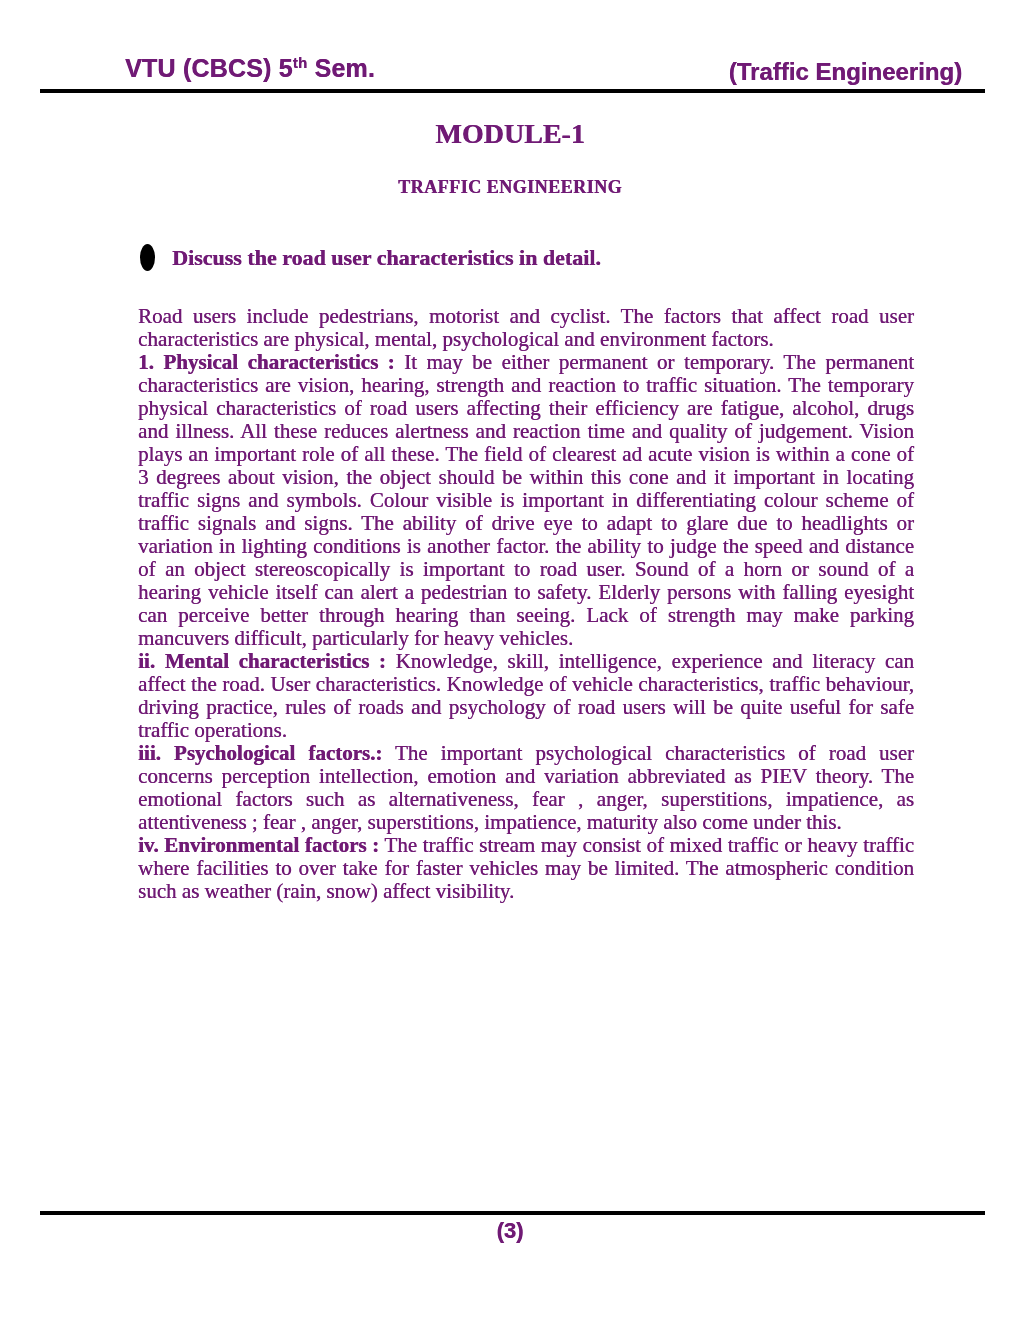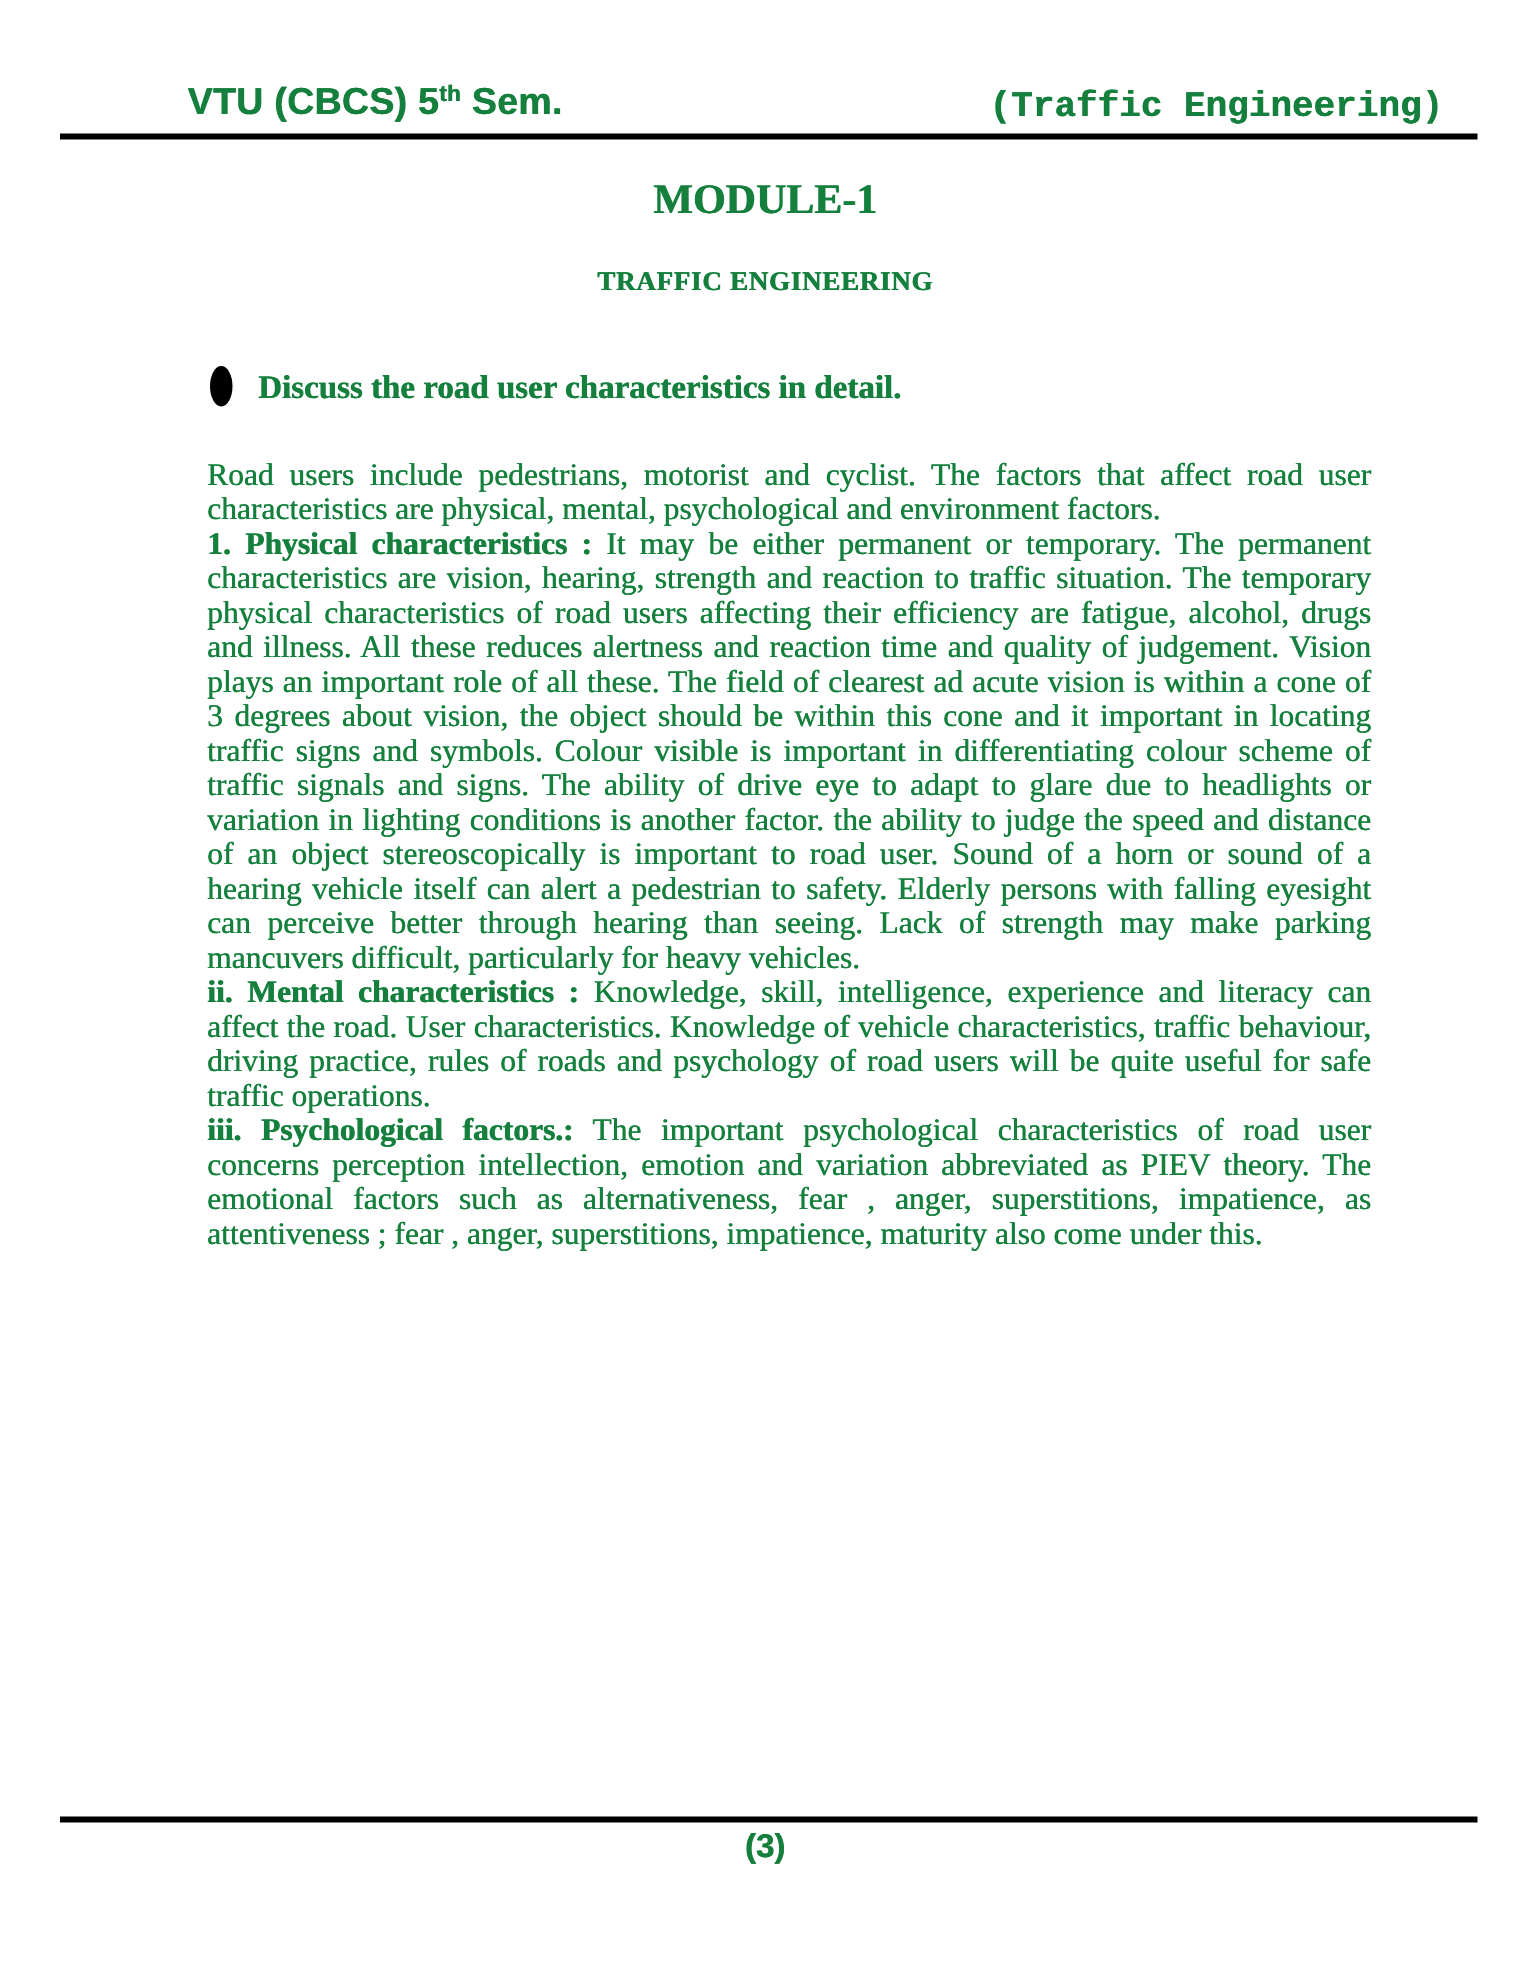--- a/index.html
+++ b/index.html
@@ -3,42 +3,42 @@
 <meta charset="utf-8">
 <style>
   * { margin: 0; padding: 0; box-sizing: border-box; }
   html, body { background: #ffffff; }
   .page {
     position: relative;
     width: 1020px;
     height: 1320px;
     background: #ffffff;
     font-family: "Liberation Serif", serif;
-    color: #15803d;
+    color: #701a75;
     overflow: hidden;
     border-radius: 29px;
   }
   
   .header-left {
     position: absolute;
     left: 125px;
     top: 54px;
     font-family: "Liberation Sans", sans-serif;
     font-weight: bold;
     font-size: 25px;
     letter-spacing: 0.2px;
     text-shadow: 0.4px 0 0 currentColor;
     white-space: nowrap;
   }
   .header-left sup { font-size: 15px; }
   .header-right {
     position: absolute;
     right: 58px;
     top: 58px;
-    font-family: Liberation Mono, monospace;
+    font-family: Liberation Sans, sans-serif;
     font-weight: bold;
     font-size: 24px;
     text-shadow: 0.4px 0 0 currentColor;
     white-space: nowrap;
   }
   .rule {
     position: absolute;
     left: 40px;
     right: 35px;
     height: 4px;
@@ -133,18 +133,19 @@
   <div class="question-row">
     <span class="bullet-oval"></span>
     <span class="question-text">Discuss the road user characteristics in detail.</span>
   </div>
 
   <div class="doc-body">
       <p>Road users include pedestrians, motorist and cyclist. The factors that affect road user characteristics are physical, mental, psychological and environment factors.</p>
       <p><b>1. Physical characteristics :</b> It may be either permanent or temporary. The permanent characteristics are vision, hearing, strength and reaction to traffic situation. The temporary physical characteristics of road users affecting their efficiency are fatigue, alcohol, drugs and illness. All these reduces alertness and reaction time and quality of judgement. Vision plays an important role of all these. The field of clearest ad acute vision is within a cone of 3 degrees about vision, the object should be within this cone and it important in locating traffic signs and symbols. Colour visible is important in differentiating colour scheme of traffic signals and signs. The ability of drive eye to adapt to glare due to headlights or variation in lighting conditions is another factor. the ability to judge the speed and distance of an object stereoscopically is important to road user. Sound of a horn or sound of a hearing vehicle itself can alert a pedestrian to safety. Elderly persons with falling eyesight can perceive better through hearing than seeing. Lack of strength may make parking mancuvers difficult, particularly for heavy vehicles.</p>
       <p><b>ii. Mental characteristics :</b> Knowledge, skill, intelligence, experience and literacy can affect the road. User characteristics. Knowledge of vehicle characteristics, traffic behaviour, driving practice, rules of roads and psychology of road users will be quite useful for safe traffic operations.</p>
       <p><b>iii. Psychological factors.:</b> The important psychological characteristics of road user concerns perception intellection, emotion and variation abbreviated as PIEV theory. The emotional factors such as alternativeness, fear , anger, superstitions, impatience, as attentiveness ; fear , anger, superstitions, impatience, maturity also come under this.</p>
+      <p><b>iv. Environmental factors :</b> The traffic stream may consist of mixed traffic or heavy traffic where facilities to over take for faster vehicles may be limited. The atmospheric condition such as weather (rain, snow) affect visibility.</p>
     </div>
 
   <div class="rule footer-rule"></div>
   <div class="page-number">(3)</div>
 
 </div>
 
 </body></html>

